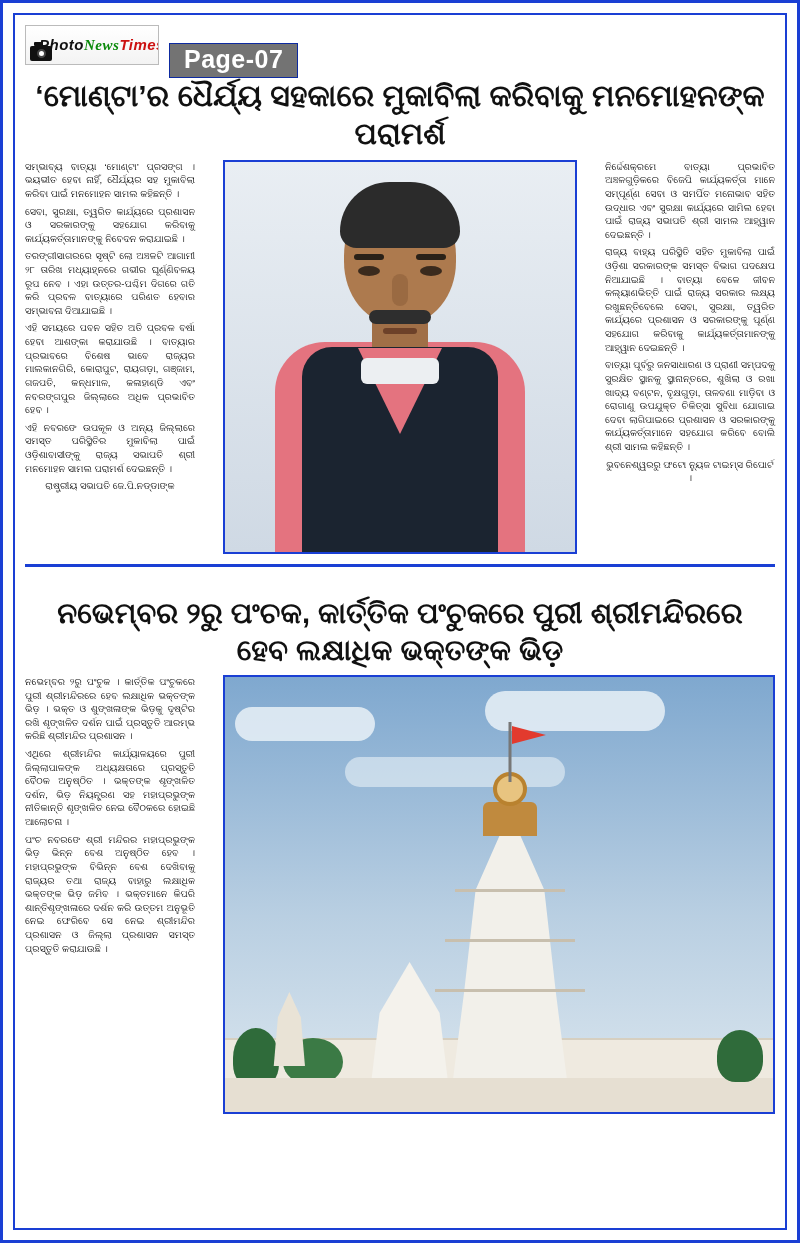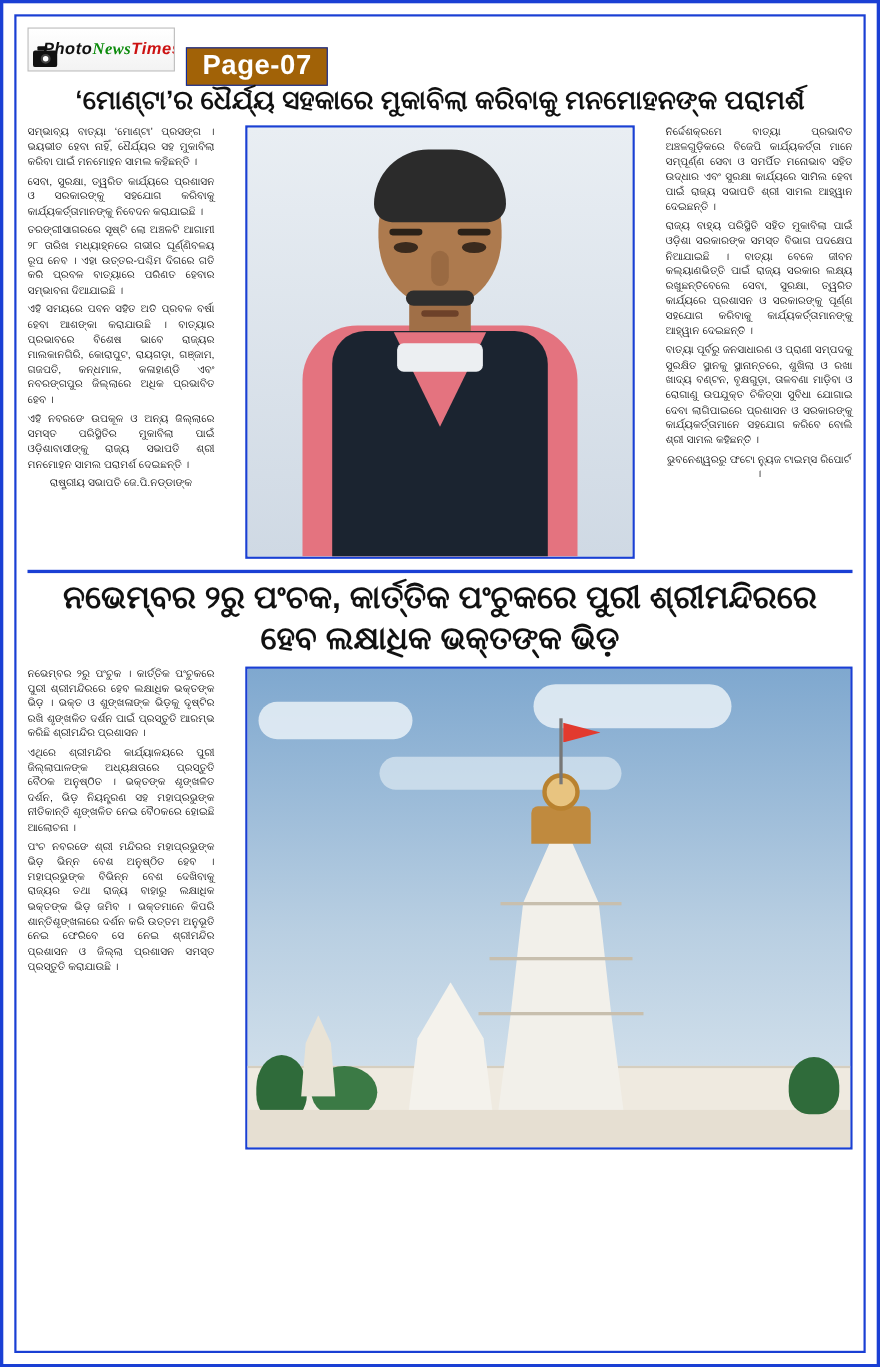--- a/index.html
+++ b/index.html
@@ -50,21 +50,21 @@
   }
   .logo-text{
     font-size:15px;font-weight:bold;font-style:italic;
     letter-spacing:.5px;
     padding-left:20px;
     color:#111;
   }
   .logo-text .g{color:#0a8a0a;font-family:Liberation Serif, serif;}
   .logo-text .r{color:#cc1111;}
   .page-badge{
-    background:#a16207;color:#fff;
+    background:#737373;color:#fff;
     font-size:25px;font-weight:bold;
     padding:3px 14px 5px;
     letter-spacing:.5px;
     line-height:1;
     border:1px solid #0d2aa0;
     margin-top:30px;
   }
   .date-badge{
     margin-left:auto;
     background:#1a3fd4;color:#fff;
@@ -73,25 +73,25 @@
     line-height:1;
     border:1px solid #0d2aa0;
   }
   
   .headline{
     text-align:center;
     font-weight:bold;
     color:#111;
     line-height:1.28;
     margin:10px 4px 6px;
-    font-size:24px;
+    font-size:30px;
   }
   .headline.h2{
     font-size:29px;
-    margin-top:5px;
+    margin-top:28px;
   }
   
   .story{
     position:relative;
   }
   .cols{
     display:flex;
     gap:28px;
     align-items:flex-start;
   }

